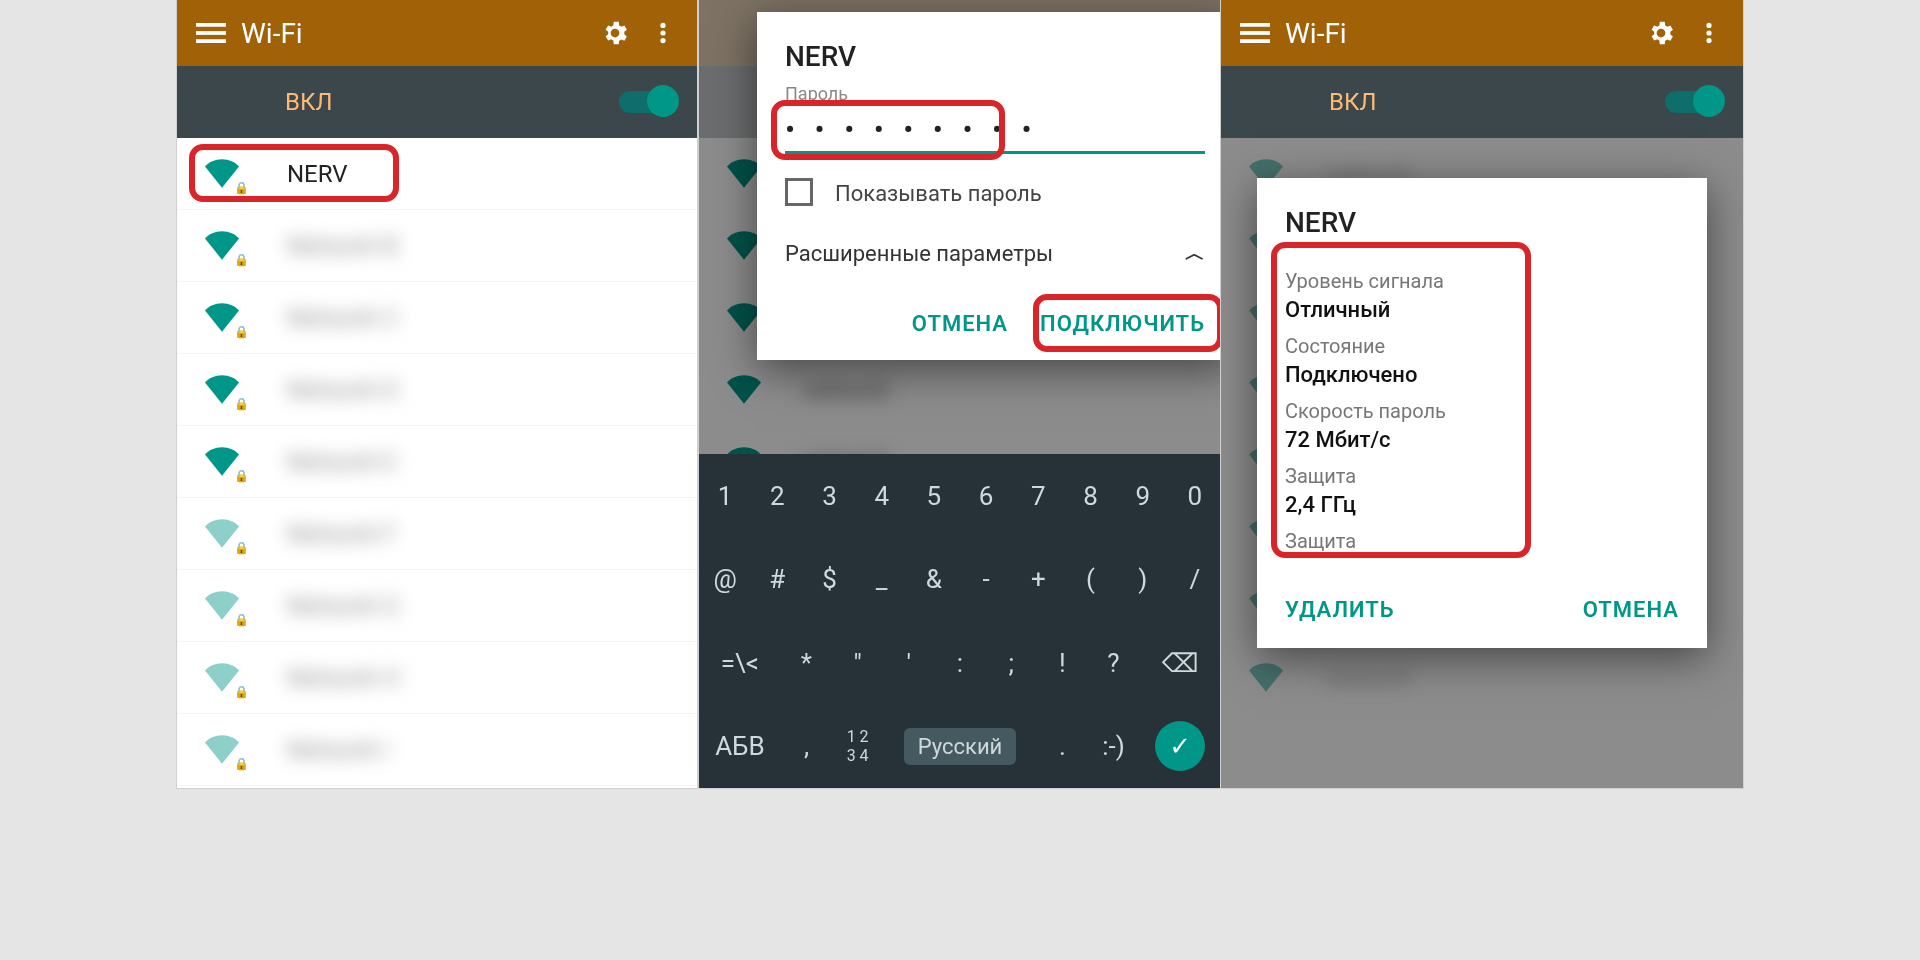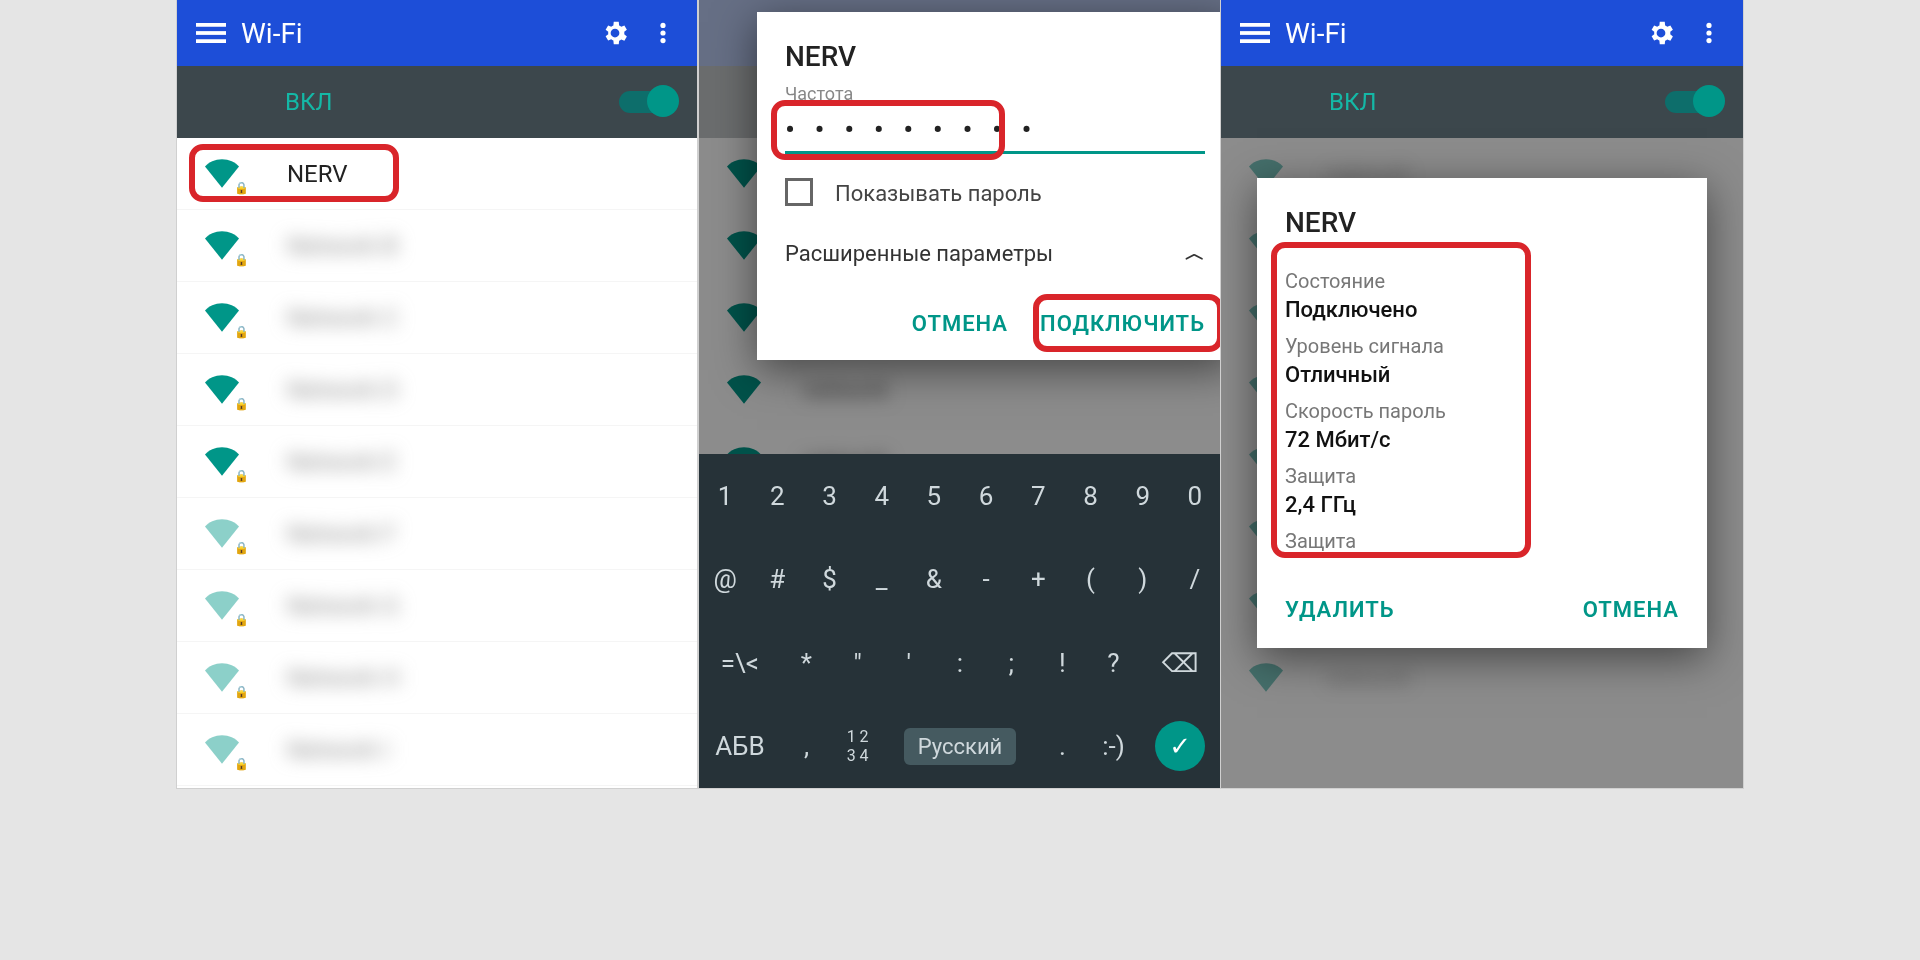--- a/index.html
+++ b/index.html
@@ -7,27 +7,27 @@
   body { display: block; padding: 0; }
 
   .canvas { width:1566px; margin: 0 auto; height: 790px; position: relative; background:#e5e5e5; }
 
   .phone { position:absolute; top:0; height:788px; background:#fff; box-shadow: 0 0 0 1px #d0d0d0; overflow:hidden; }
   .phone1 { left:0; width:520px; }
   .phone2 { left:522px; width:522px; }
   .phone3 { left:1044px; width:522px; }
 
   
-  .topbar { height:66px; background:#1d4ed8; color:#fff; display:flex; align-items:center; padding:0 10px; }
+  .topbar { height:66px; background:#a16207; color:#fff; display:flex; align-items:center; padding:0 10px; }
   .ico { width:48px; height:48px; display:flex; align-items:center; justify-content:center; color:#fff; }
   .topbar-title { font-size:28px; font-weight:400; margin-left:6px; }
   .spacer { flex:1; }
   .gear, .menu-dots, .hamburger { font-size:26px; }
 
-  .switchrow { height:72px; background:#3c474c; color:#14b8a6; display:flex; align-items:center; padding:0 108px 0 108px; font-size:24px; position:relative;text-align:center; }
+  .switchrow { height:72px; background:#3c474c; color:#fdba74; display:flex; align-items:center; padding:0 108px 0 108px; font-size:24px; position:relative;text-align:center; }
   .toggle { position:absolute; right:24px; width:54px; height:22px; background:#0d6e6b; border-radius:12px; }
   .toggle::after { content:""; position:absolute; right:-6px; top:-6px; width:32px; height:32px; border-radius:50%; background:#009688; }
 
   .list { background:#fff; }
   .row { height:72px; display:flex; align-items:center; padding-left:28px; position:relative; border-bottom:1px solid #f5f5f5;}
   .row .wifi-ico { width:40px; position:relative; }
   .wifi-ico svg { width:34px; height:34px; }
   .wifi-ico .lock { position:absolute; right:-4px; bottom:-2px; font-size:12px; color:#263238;}
   .row .label { margin-left:42px; font-size:24px; color:#222; }
   .row.blur .label { filter: blur(9px); color:#888; }
@@ -203,21 +203,21 @@
                 <path class="wifi-green" d="M12 3C7 3 2.7 5 0 8.1l12 15 12-15C21.3 5 17 3 12 3z"></path>
               </svg></span>
             <span class="label">network</span>
           </div>
         </div>
     </div>
     <div class="overlay"></div>
 
     <div class="dialog d1">
       <h3>NERV</h3>
-      <div class="field-lbl">Частота</div>
+      <div class="field-lbl">Пароль</div>
       <div class="pwd-wrap">
         <span>• • • • • • • • •</span>
       </div>
       <div class="highlight" style="left:14px; top:88px; width:234px; height:60px;"></div>
       <div class="chk-row">
         <div class="chkbox"></div>
         <span>Показывать пароль</span>
       </div>
       <div class="adv-row">
         <span>Расширенные параметры</span>
@@ -360,26 +360,26 @@
             </svg></span>
           <span class="label">network</span>
         </div>
       </div>
     <div class="overlay" style="top:138px;"></div>
 
     <div class="dialog d2">
       <h3>NERV</h3>
       <div class="det-list" id="det-list">
           <div class="det-item">
+            <div class="det-k">Уровень сигнала</div>
+            <div class="det-v">Отличный</div>
+          </div>
+          <div class="det-item">
             <div class="det-k">Состояние</div>
             <div class="det-v">Подключено</div>
-          </div>
-          <div class="det-item">
-            <div class="det-k">Уровень сигнала</div>
-            <div class="det-v">Отличный</div>
           </div>
           <div class="det-item">
             <div class="det-k">Скорость пароль</div>
             <div class="det-v">72 Мбит/с</div>
           </div>
           <div class="det-item">
             <div class="det-k">Защита</div>
             <div class="det-v">2,4 ГГц</div>
           </div>
           <div class="det-item">

